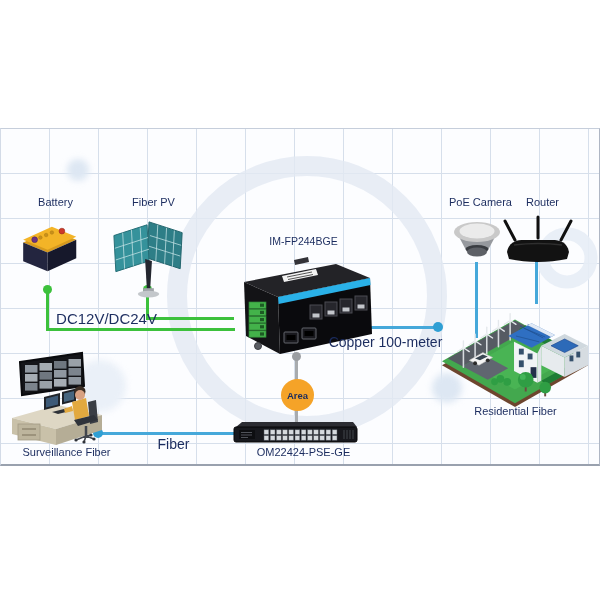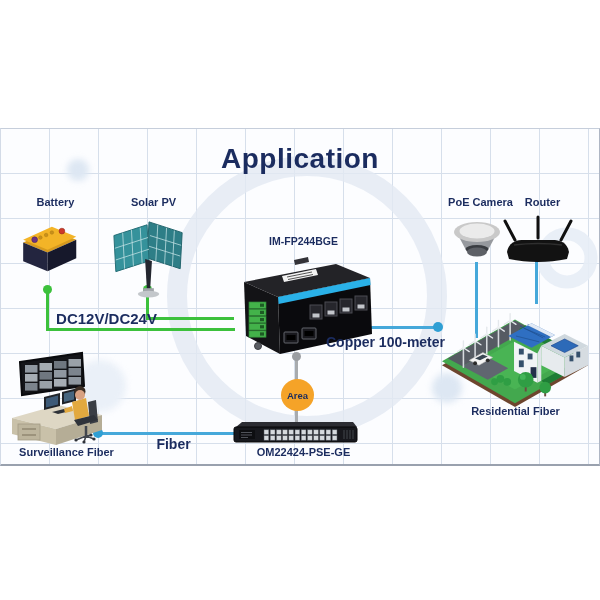--- a/index.html
+++ b/index.html
@@ -21,42 +21,41 @@
   .c-green{background:var(--green,#3cc13c);}
   .c-blue{background:var(--blue,#45a8da);}
   .c-gray{background:var(--gray-line,#a8abae);}
   .dot{position:absolute;border-radius:50%;z-index:3;}
   .dot.green{width:9px;height:9px;background:var(--green,#3cc13c);}
   .dot.blue{width:10px;height:10px;background:#2f9fd4;}
   .dot.blue.sm{width:7px;height:7px;}
   .dot.gray{width:9px;height:9px;background:#9b9ea2;}
   .node{position:absolute;z-index:4;}
   .nlabel{position:absolute;z-index:5;transform:translateX(-50%);white-space:nowrap;
-          font-weight:bold;font-size:11px;color:var(--navy,#1b2c5f);padding-left:11px;}
+          font-weight:normal;font-size:11px;color:var(--navy,#1b2c5f);padding-left:11px;}
   .nlabel.sm{font-size:14px;}
   .fiber-badge{position:absolute;left:281px;top:379px;width:33px;height:32px;border-radius:50%;
      background:var(--orange,#f5a328);z-index:6;display:flex;align-items:center;justify-content:center;
      font-weight:bold;font-size:9.5px;color:var(--navy,#1b2c5f);}
 </style>
 </head>
 <body>
 
 <div class="stage">
 
   <div class="grid-band"></div>
 
   <svg class="deco" width="600" height="600">
     <circle cx="307" cy="296" r="130" fill="none" stroke="#e2e9f3" stroke-width="20" opacity="0.8"></circle>
     <circle cx="567" cy="258" r="24" fill="none" stroke="#e7edf6" stroke-width="13" opacity="0.9"></circle>
   </svg>
   <div class="blob" style="left:67px;top:159px;width:22px;height:22px;"></div>
   <div class="blob" style="left:74px;top:360px;width:52px;height:52px;background:#eaf0f8;"></div>
   <div class="blob" style="left:432px;top:373px;width:30px;height:30px;"></div>
 
-  <div class="title">Application</div>
 
   <div class="line v c-green" style="left:46px;top:289px;height:42px;"></div>
   <div class="line h c-green" style="left:46px;top:328px;width:189px;"></div>
   <div class="line v c-green" style="left:146px;top:289px;height:31px;"></div>
   <div class="line h c-green" style="left:146px;top:317px;width:88px;"></div>
   <div class="dot green" style="left:43px;top:285px;"></div>
   <div class="dot green" style="left:143px;top:285px;"></div>
 
   <div class="line v c-blue" style="left:475px;top:262px;height:76px;"></div>
   <div class="line v c-blue" style="left:535px;top:258px;height:46px;"></div>
@@ -90,21 +89,21 @@
     <svg width="78" height="90" viewBox="0 0 80 92">
       <polygon points="40,10 74,21 72,58 38,47" fill="#2e7e87" stroke="#21636b" stroke-width="1"></polygon>
       <path d="M41,24 L73,34 M40,35 L72,45 M49,13 L47,50 M58,16 L56,53 M66,19 L64,56" stroke="#c2e2e4" stroke-width="0.8" fill="none"></path>
       <polygon points="4,24 38,13 40,50 6,61" fill="#35929b" stroke="#256d75" stroke-width="1"></polygon>
       <path d="M5,37 L39,26 M6,49 L40,38 M13,21 L15,58 M22,18 L24,55 M31,16 L33,53" stroke="#c2e2e4" stroke-width="0.8" fill="none"></path>
       <polygon points="36,48 43,50 41,82 38,82" fill="#23262f"></polygon>
       <rect x="34" y="78" width="11" height="4" fill="#9fa3a8"></rect>
       <ellipse cx="39.5" cy="84" rx="11" ry="3.5" fill="#c3c7cb"></ellipse>
     </svg>
   </div>
-  <div class="nlabel" style="left:148px;top:196px;">Solar PV</div>
+  <div class="nlabel" style="left:148px;top:196px;">Fiber PV</div>
 
   <div class="node" style="left:224px;top:250px;">
     <svg width="150" height="112" viewBox="0 0 150 112">
       <polygon points="70,10 84,7 85,12 71,15" fill="#333338"></polygon>
       <polygon points="20,32 112,14 146,28 54,47" fill="#232327"></polygon>
       <polygon points="58,26 92,19 94,25 60,32" fill="#f2f2f2"></polygon>
       <path d="M63,27 L88,22 M64,29.5 L89,24.5" stroke="#444" stroke-width="0.9"></path>
       <polygon points="20,32 54,47 56,104 22,86" fill="#131316"></polygon>
       <polygon points="54,47 146,28 148,84 56,104" fill="#0a0a0d"></polygon>
       <polygon points="54,47 146,28 146.6,35 54.6,54" fill="#2ab1e8"></polygon>

